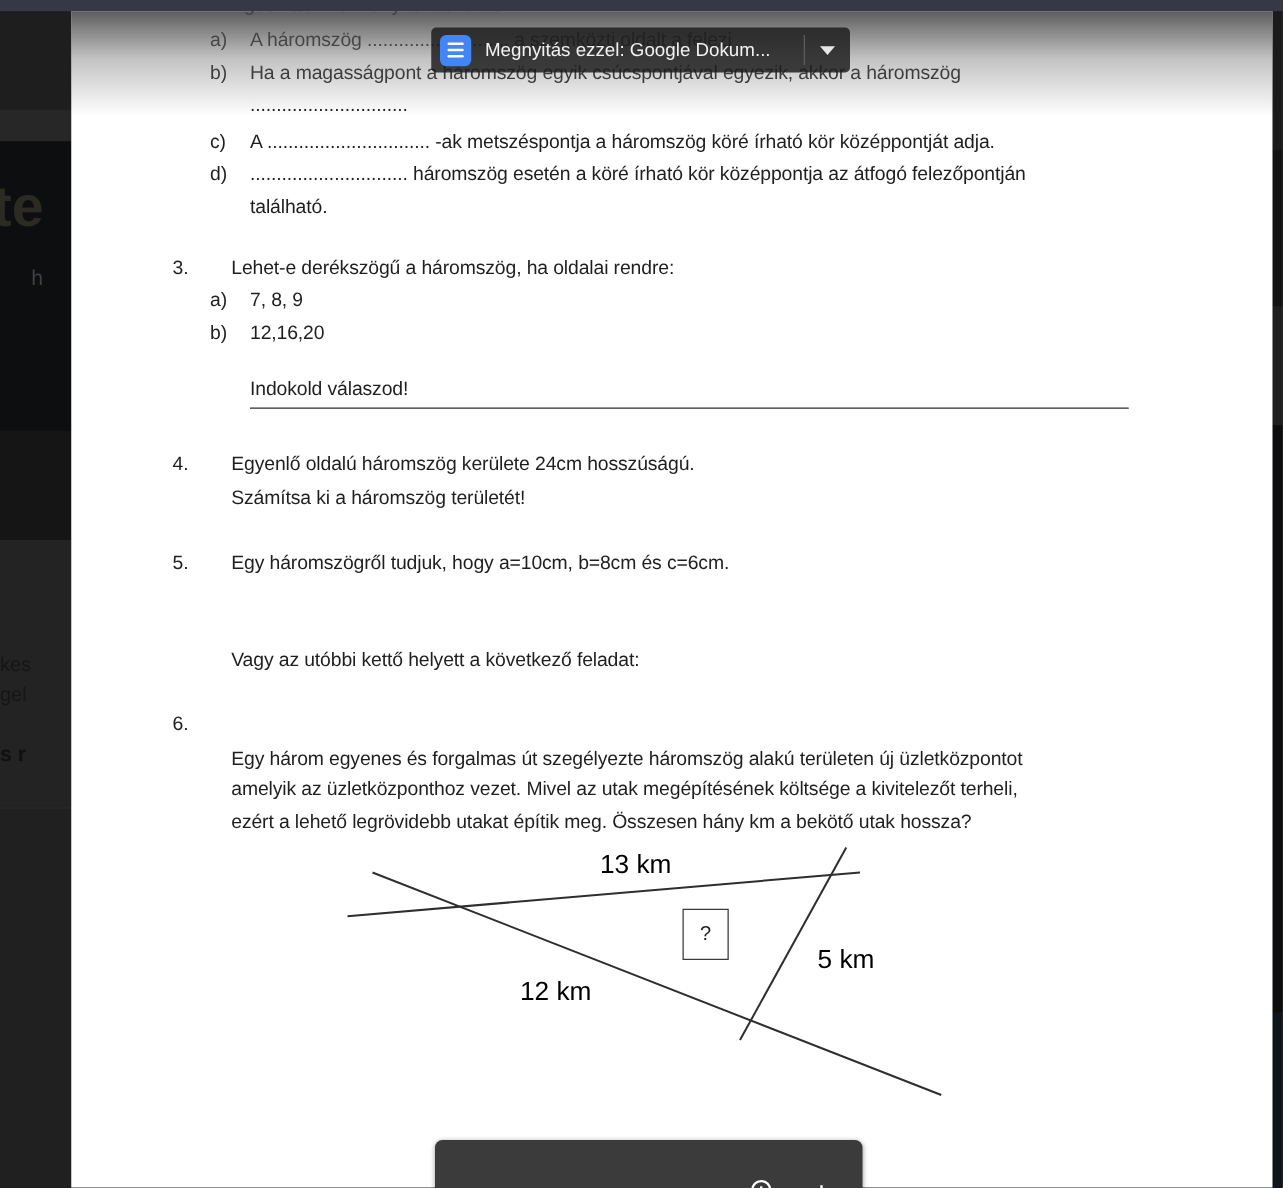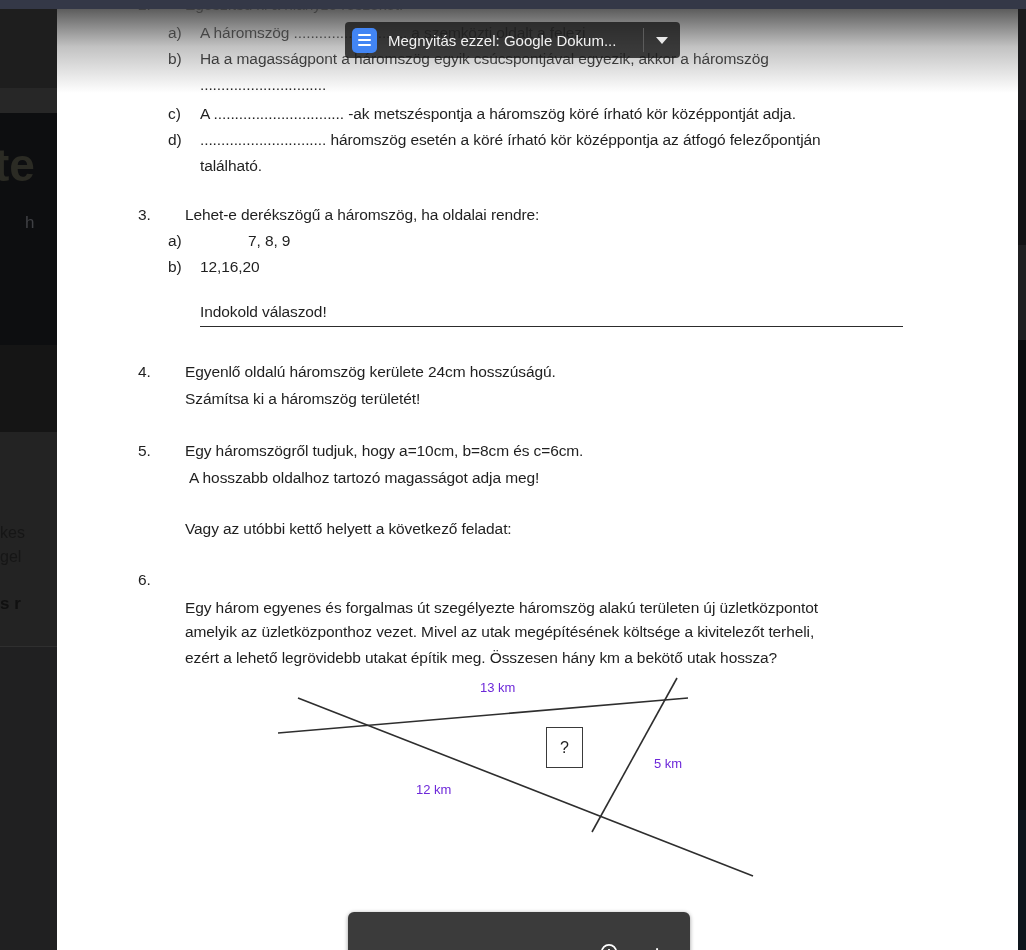--- a/index.html
+++ b/index.html
@@ -25,21 +25,21 @@
   .num-col  { position:absolute; left:81px; width:40px; }
   .txt-col  { position:absolute; left:128px; }
   .ltr-col  { position:absolute; left:111px; width:28px; }
   .sub-col  { position:absolute; left:143px; }
 
   #answer-underline { left:143px; top:326px; width:703px; height:1px; background:#2c2c2c; }
 
   
   #diagram { left:213px; top:670px; width:490px; height:215px; z-index:3; }
   #diagram svg { display:block; }
-  .dgm-label { position:absolute; color:#6d28d9; font-size:13px; white-space:nowrap; z-index:4; }
+  .dgm-label { position:absolute; color:#000000; font-size:21px; white-space:nowrap; z-index:4; }
   #question-box { left:489px; top:727px; width:37px; height:41px; border:1.6px solid #3a3a3a;
                   display:flex; align-items:center; justify-content:center;
                   color:#1f1f1f; font-size:16px; z-index:4; background:#fff0; }
 
   
   #open-with { left:345px; top:22px; width:335px; height:36px; background:rgba(26,26,26,0.82);
                border-radius:4px; display:flex; align-items:center; z-index:20; cursor:pointer; }
   #docs-icon { width:25px; height:25px; margin-left:7px; background:#4285f4; border-radius:5px;
                display:flex; flex-direction:column; align-items:center; justify-content:center; gap:2.5px; flex:0 0 auto; }
   #docs-icon .bar { width:13px; height:2.6px; background:#ffffff; border-radius:1px; }
@@ -101,33 +101,32 @@
   <div class="doc-line sub-col" style="top:76px;">..............................</div>
   <div class="doc-line ltr-col" style="top:105px;">c)</div>
   <div class="doc-line sub-col" style="top:105px;">A ............................... -ak metszéspontja a háromszög köré írható kör középpontját adja.</div>
   <div class="doc-line ltr-col" style="top:131px;">d)</div>
   <div class="doc-line sub-col" style="top:131px;">.............................. háromszög esetén a köré írható kör középpontja az átfogó felezőpontján</div>
   <div class="doc-line sub-col" style="top:157px;">található.</div>
 
   <div class="doc-line num-col" style="top:206px;">3.</div>
   <div class="doc-line txt-col" style="top:206px;">Lehet-e derékszögű a háromszög, ha oldalai rendre:</div>
   <div class="doc-line ltr-col" style="top:232px;">a)</div>
-  <div class="doc-line sub-col" style="top:232px;margin-left:48px;">7, 8, 9</div>
+  <div class="doc-line sub-col" style="top:232px;">7, 8, 9</div>
   <div class="doc-line ltr-col" style="top:258px;">b)</div>
   <div class="doc-line sub-col" style="top:258px;">12,16,20</div>
   <div class="doc-line sub-col" style="top:303px;">Indokold válaszod!</div>
   <div id="answer-underline" class="abs"></div>
 
   <div class="doc-line num-col" style="top:363px;">4.</div>
   <div class="doc-line txt-col" style="top:363px;">Egyenlő oldalú háromszög kerülete 24cm hosszúságú.</div>
   <div class="doc-line txt-col" style="top:390px;">Számítsa ki a háromszög területét!</div>
 
   <div class="doc-line num-col" style="top:442px;">5.</div>
   <div class="doc-line txt-col" style="top:442px;">Egy háromszögről tudjuk, hogy a=10cm, b=8cm és c=6cm.</div>
-  <div class="doc-line" style="left:132px;top:469px;">A hosszabb oldalhoz tartozó magasságot adja meg!</div>
   <div class="doc-line txt-col" style="top:520px;">Vagy az utóbbi kettő helyett a következő feladat:</div>
 
   <div class="doc-line num-col" style="top:571px;">6.</div>
   <div class="doc-line txt-col" style="top:571px;margin-top:28px;">Egy három egyenes és forgalmas út szegélyezte háromszög alakú területen új üzletközpontot</div>
   <div class="doc-line txt-col" style="top:623px;">amelyik az üzletközponthoz vezet. Mivel az utak megépítésének költsége a kivitelezőt terheli,</div>
   <div class="doc-line txt-col" style="top:649px;">ezért a lehető legrövidebb utakat építik meg. Összesen hány km a bekötő utak hossza?</div>
 
   <div id="diagram" class="abs">
     <svg width="490" height="215" viewBox="0 0 490 215">
       <line x1="8" y1="63" x2="418" y2="28" stroke="#2e2e2e" stroke-width="1.6"></line>

